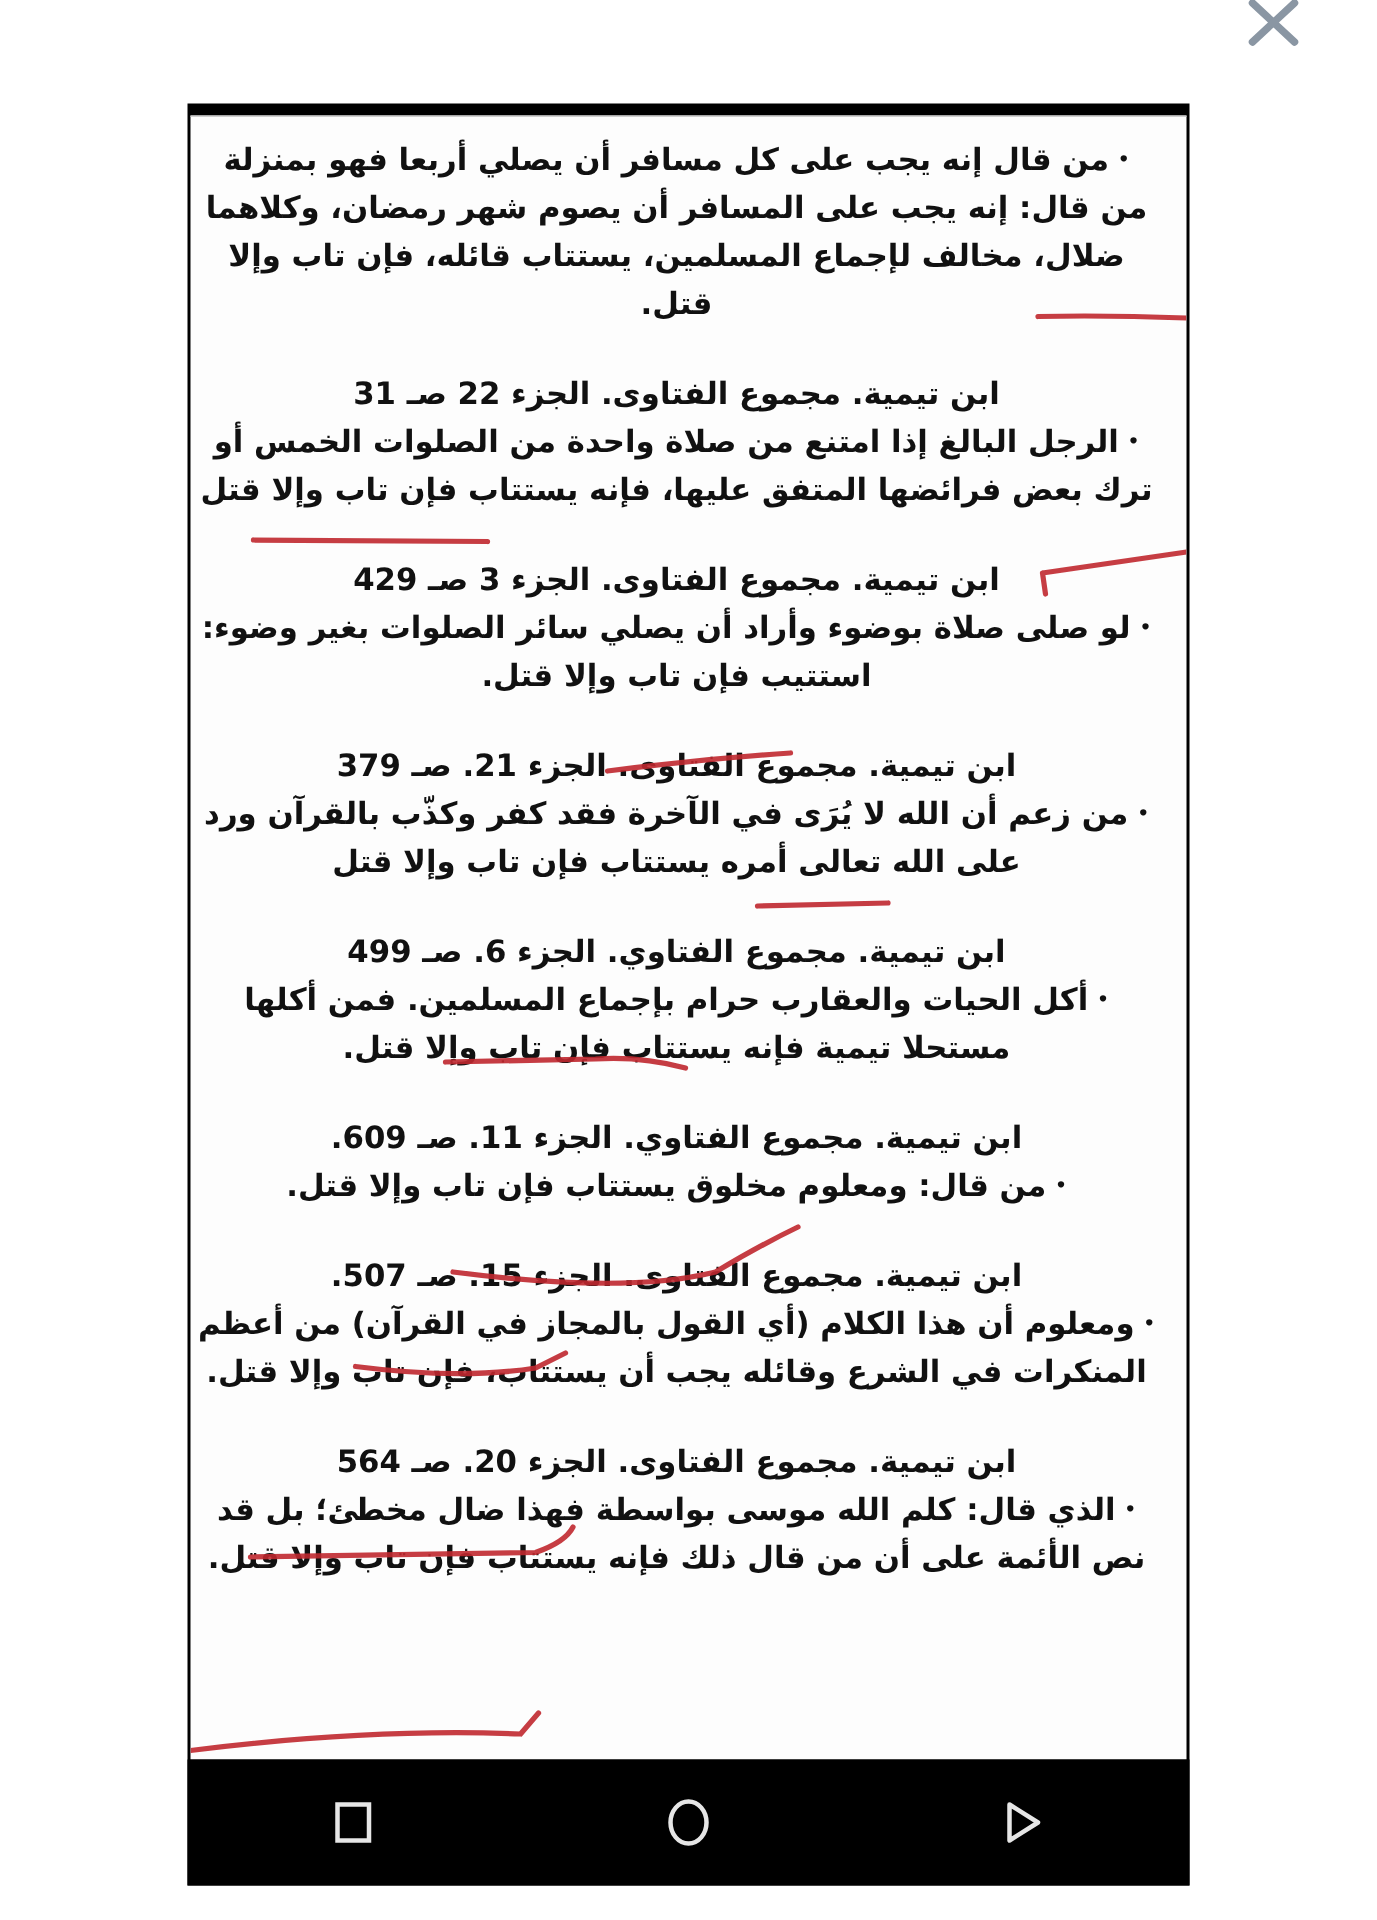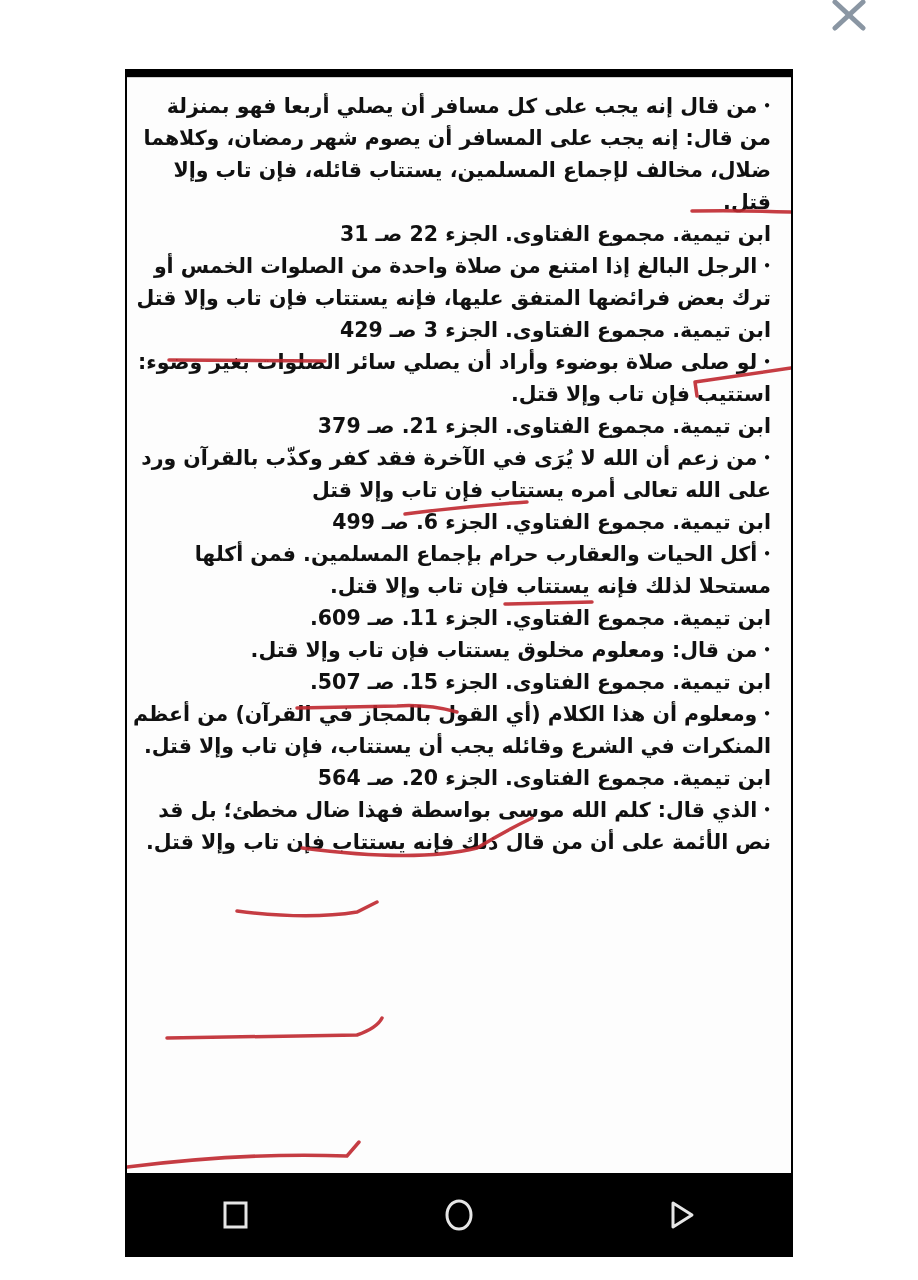--- a/index.html
+++ b/index.html
@@ -17,23 +17,23 @@
     .screen {
       position: absolute; left: 2px; top: 8px; width: 664px; height: 1095px;
       background: #fdfdfd; overflow: hidden; border-top: 1px solid #cfcfcf;
     }
     .content {
       position: absolute; right: 20px; top: 12px; width: 640px;
       direction: rtl; text-align: right; color: #111;
       font-family: "DejaVu Sans", sans-serif; font-weight: bold;
       font-size: 20.5px; line-height: 32px; letter-spacing: -0.3px;
     }
-    .entry { margin: 0; }
+    .entry { margin: 0; text-align: center; }
     .entry .bullet { font-size: 12px; vertical-align: top; margin-left: 6px; }
-    .cite { display: block; }
+    .cite { display: block; margin-top: 28px; }
     .mark { position: absolute; pointer-events: none; }
     .navbar {
       position: absolute; left: 0; top: 1104px; width: 668px; height: 84px; background: #000;
       display: flex; justify-content: space-around; align-items: center;
     }
     .nav-btn { width: 60px; height: 60px; display: flex; align-items: center; justify-content: center; cursor: pointer; }
   </style>
 </head>
 <body>
 
@@ -44,21 +44,21 @@
   </svg>
 </div>
 
 <div class="phone">
   <div class="screen">
     <div class="content">
       <p class="entry"><span class="bullet">•</span><span>من قال إنه يجب على كل مسافر أن يصلي أربعا فهو بمنزلة من قال: إنه يجب على المسافر أن يصوم شهر رمضان، وكلاهما ضلال، مخالف لإجماع المسلمين، يستتاب قائله، فإن تاب وإلا قتل.</span><span class="cite">ابن تيمية. مجموع الفتاوى. الجزء 22 صـ 31</span></p>
       <p class="entry"><span class="bullet">•</span><span>الرجل البالغ إذا امتنع من صلاة واحدة من الصلوات الخمس أو ترك بعض فرائضها المتفق عليها، فإنه يستتاب فإن تاب وإلا قتل</span><span class="cite">ابن تيمية. مجموع الفتاوى. الجزء 3 صـ 429</span></p>
       <p class="entry"><span class="bullet">•</span><span>لو صلى صلاة بوضوء وأراد أن يصلي سائر الصلوات بغير وضوء: استتيب فإن تاب وإلا قتل.</span><span class="cite">ابن تيمية. مجموع الفتاوى. الجزء 21. صـ 379</span></p>
       <p class="entry"><span class="bullet">•</span><span>من زعم أن الله لا يُرَى في الآخرة فقد كفر وكذّب بالقرآن ورد على الله تعالى أمره يستتاب فإن تاب وإلا قتل</span><span class="cite">ابن تيمية. مجموع الفتاوي. الجزء 6. صـ 499</span></p>
-      <p class="entry"><span class="bullet">•</span><span>أكل الحيات والعقارب حرام بإجماع المسلمين. فمن أكلها مستحلا لذلك فإنه يستتاب فإن تاب وإلا قتل.</span><span class="cite">ابن تيمية. مجموع الفتاوي. الجزء 11. صـ 609.</span></p>
+      <p class="entry"><span class="bullet">•</span><span>أكل الحيات والعقارب حرام بإجماع المسلمين. فمن أكلها مستحلا تيمية فإنه يستتاب فإن تاب وإلا قتل.</span><span class="cite">ابن تيمية. مجموع الفتاوي. الجزء 11. صـ 609.</span></p>
       <p class="entry"><span class="bullet">•</span><span>من قال: ومعلوم مخلوق يستتاب فإن تاب وإلا قتل.</span><span class="cite">ابن تيمية. مجموع الفتاوى. الجزء 15. صـ 507.</span></p>
       <p class="entry"><span class="bullet">•</span><span>ومعلوم أن هذا الكلام (أي القول بالمجاز في القرآن) من أعظم المنكرات في الشرع وقائله يجب أن يستتاب، فإن تاب وإلا قتل.</span><span class="cite">ابن تيمية. مجموع الفتاوى. الجزء 20. صـ 564</span></p>
       <p class="entry"><span class="bullet">•</span><span>الذي قال: كلم الله موسى بواسطة فهذا ضال مخطئ؛ بل قد نص الأئمة على أن من قال ذلك فإنه يستتاب فإن تاب وإلا قتل.</span></p>
     </div>
 
     <svg class="mark" width="664" height="1095" viewBox="0 0 664 1095" style="left:0;top:0;">
       <g fill="none" stroke="#c0282f" stroke-width="3.5" stroke-linecap="round" opacity="0.9">
         <path d="M565 133 Q610 132 664 134"></path>
         <path d="M42 282 L198 283"></path>
         <path d="M568 304 Q630 295 664 290 M568 304 L570 318"></path>

